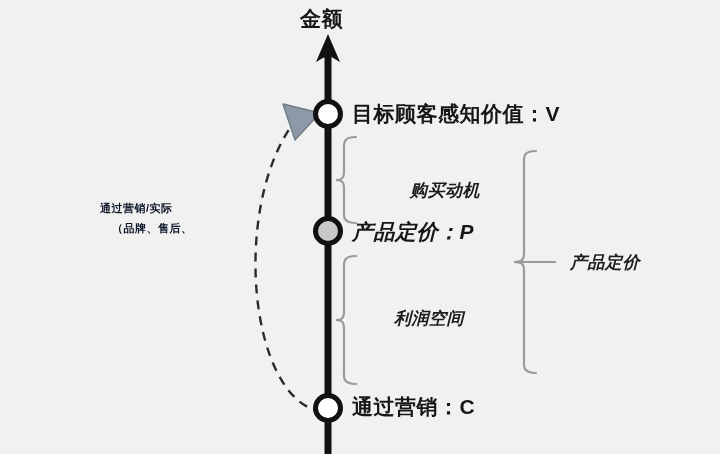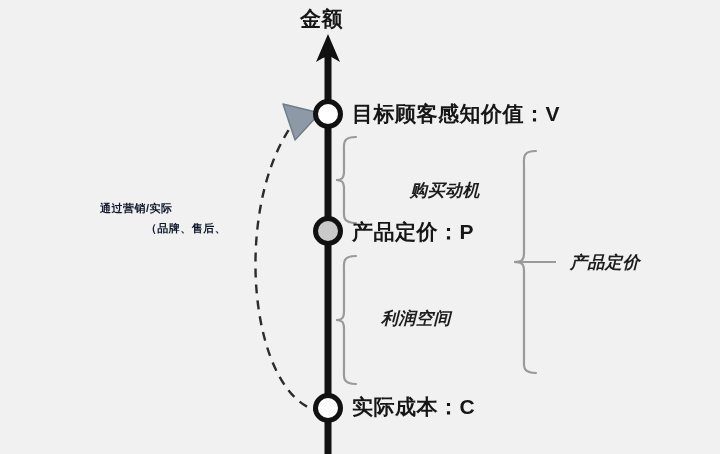--- a/index.html
+++ b/index.html
@@ -41,47 +41,47 @@
     font-size: 21px;
     font-weight: bold;
     letter-spacing: 0.5px;
   }
   .node-label {
     font-size: 21px;
     font-weight: bold;
     letter-spacing: 0.5px;
   }
   .node-label.v { left: 352px; top: 103px; }
-  .node-label.p { left: 352px; top: 221px; }
+  .node-label.p { left: 352px; top: 221px; font-style: italic; }
   .node-label.c { left: 352px; top: 396px; }
 
   .brace-label {
     font-size: 17px;
     font-style: italic;
     font-weight: bold;
     color: #1d1d1d;
     letter-spacing: 0.5px;
   }
   .brace-label.motive { left: 410px; top: 170px; margin-top: 12px; }
-  .brace-label.profit { left: 381px; top: 310px; }
+  .brace-label.profit { left: 394px; top: 310px; }
   .brace-label.premium { left: 570px; top: 254px; }
 
   .side-note {
     position: absolute;
     left: 100px;
     top: 198px;
     width: 160px;
     font-size: 11px;
     font-weight: bold;
     color: #0f172a;
     line-height: 1.85;
     letter-spacing: 0.5px;
   }
   .side-note span { display: block; }
-  .side-note span.indent { text-indent: 12px; text-align: center; }
+  .side-note span.indent { text-indent: 12px; }
 </style>
 </head>
 <body>
 
 <div id="stage">
 
   <svg class="layer" viewBox="0 0 720 454">
     <defs>
       <marker id="axisHead" markerWidth="12" markerHeight="12" refX="5" refY="6" orient="auto" markerUnits="userSpaceOnUse">
         <path d="M1,11 L5,0 L9,11 L5,8 Z" fill="#111111"></path>
@@ -112,21 +112,21 @@
              L524,253 C524,260 522,262 514,262
              C522,262 524,264 524,271
              L524,358 C524,366 522,373 536,373" fill="none" stroke="#9a9a9a" stroke-width="2.2" stroke-linecap="round"></path>
     <line x1="514" y1="262" x2="556" y2="262" stroke="#9a9a9a" stroke-width="2"></line>
   </svg>
 
   <div class="txt axis-title">金额</div>
 
   <div class="txt node-label v">目标顾客感知价值：V</div>
   <div class="txt node-label p">产品定价：P</div>
-  <div class="txt node-label c">实际成本：C</div>
+  <div class="txt node-label c">通过营销：C</div>
 
   <div class="txt brace-label motive">购买动机</div>
   <div class="txt brace-label profit">利润空间</div>
   <div class="txt brace-label premium">产品定价</div>
 
   <div class="side-note">
     <span>通过营销/实际</span>
     <span class="indent">（品牌、售后、</span>
   </div>
 

